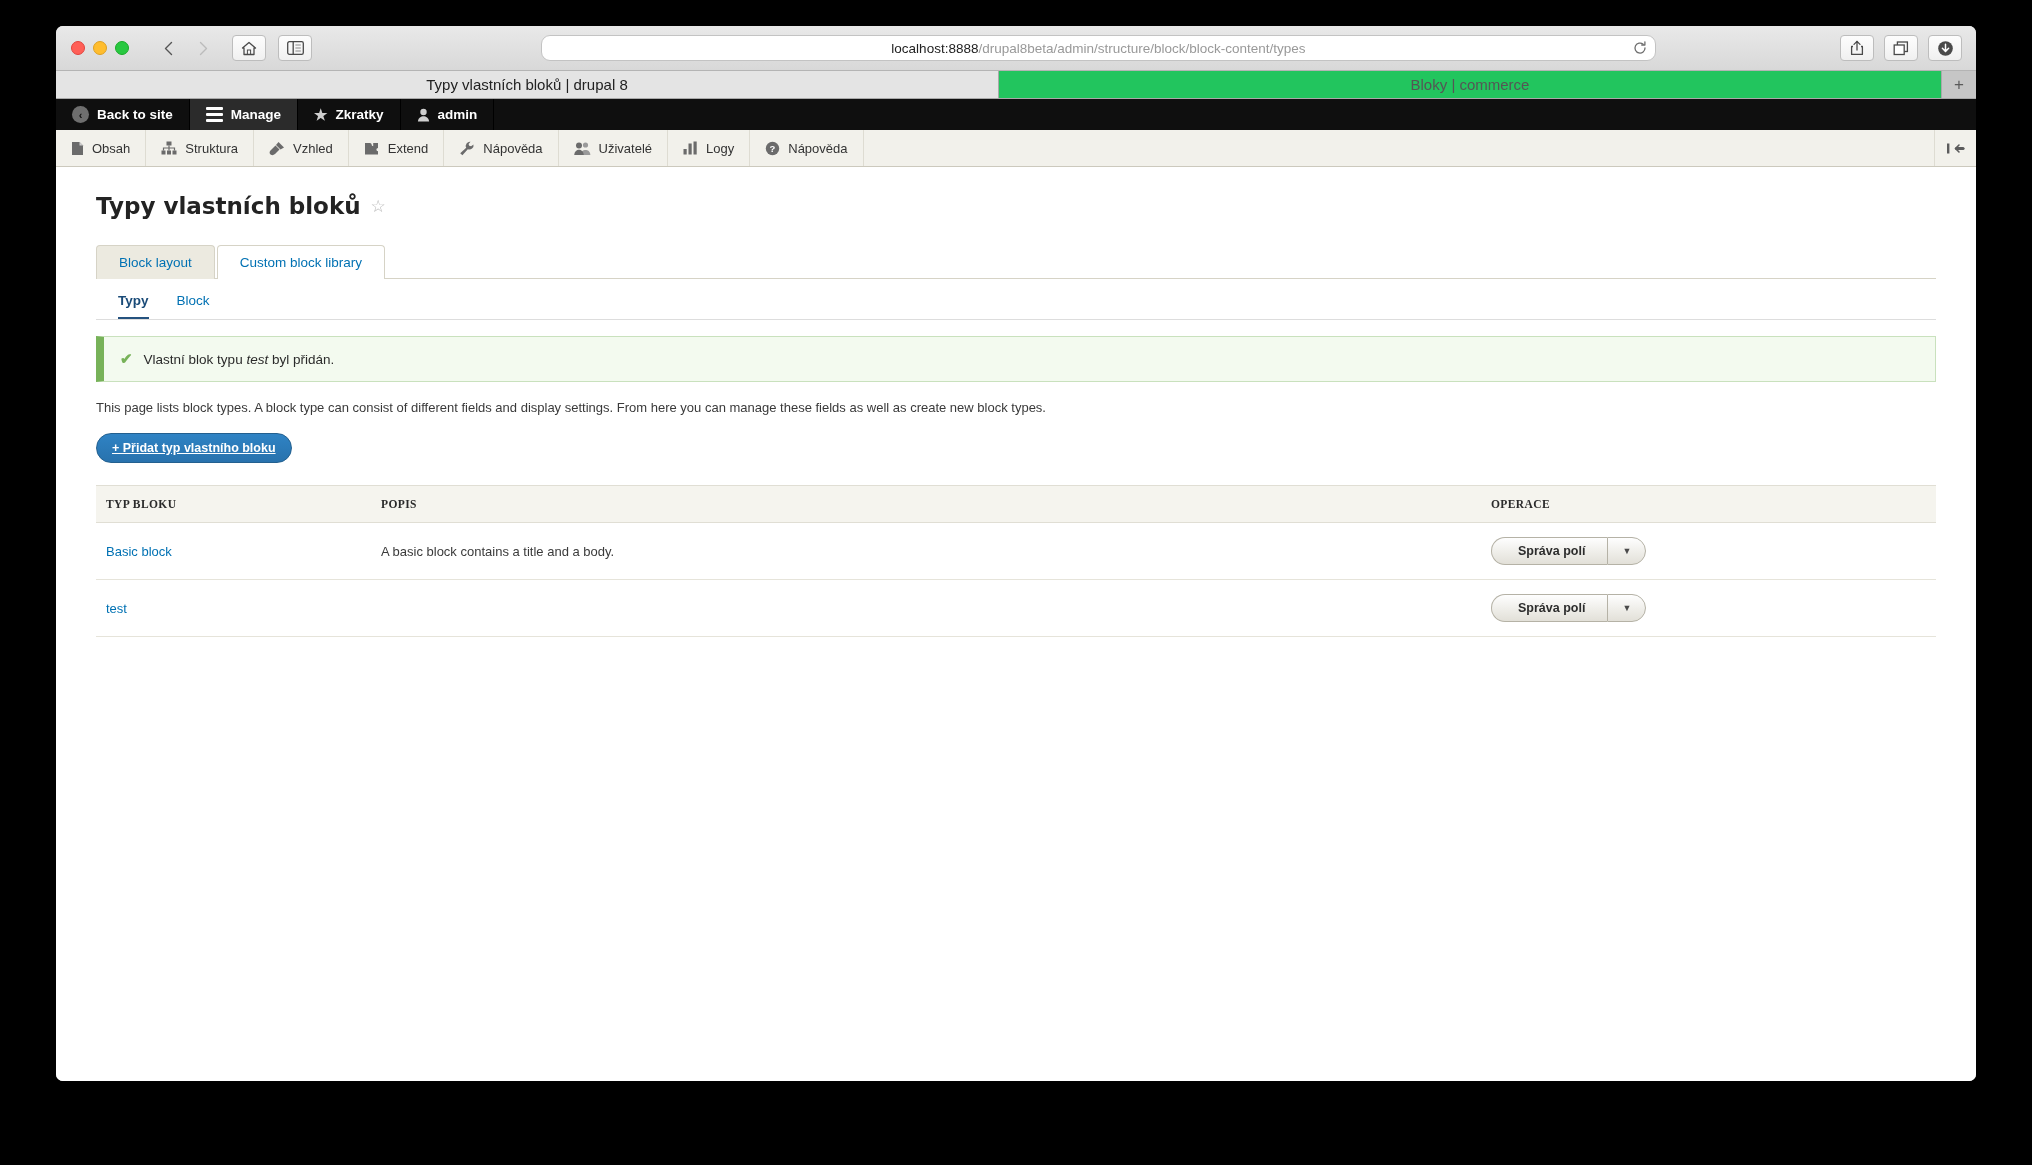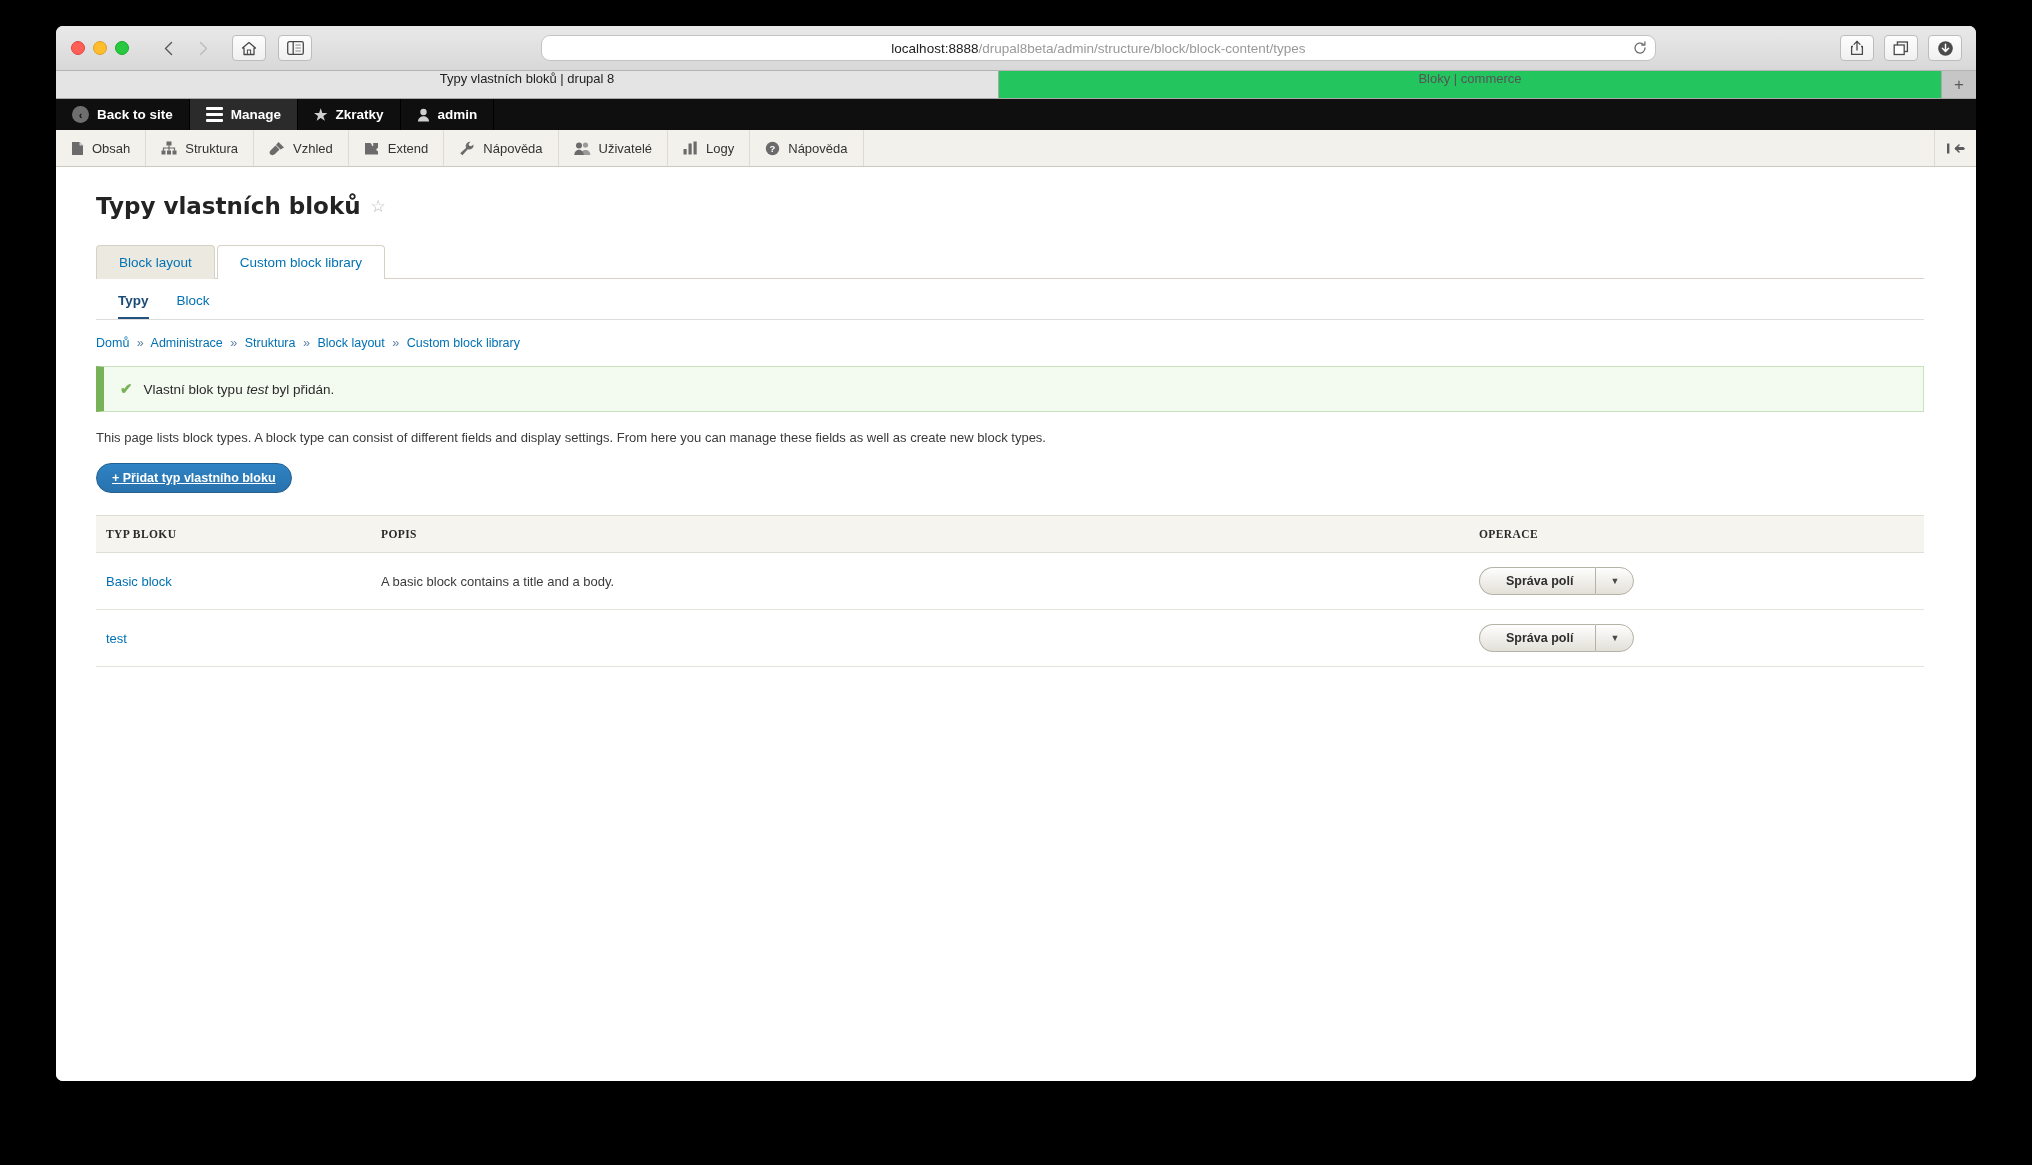--- a/index.html
+++ b/index.html
@@ -63,22 +63,22 @@
   .tb-right { position: absolute; right: 14px; display: flex; gap: 10px; align-items: center; }
 
   
   .tabbar {
     height: 28px; display: flex;
     background: #c8c8c8;
     border-bottom: 1px solid #a9a9a9;
     position: relative;
   }
   .btab {
-    flex: 1; display: flex; justify-content: center;
-    font-size: 13px; color: #3b3b3b;
+    flex: 1; display: flex; align-items: center; justify-content: center;
+    font-size: 15px; color: #3b3b3b;
     border-right: 1px solid #a9a9a9;
     background: #d7d7d7;
   }
   .btab.active { background: #e4e4e4; color: #222; }
   .btab.inactive { background: #22c55e; color: #555; }
   .tab-plus {
     width: 34px; display: flex; align-items: center; justify-content: center;
     font-size: 17px; color: #5a5a5a; background: #c6c6c6;
   }
 
@@ -120,21 +120,21 @@
   }
   .d-menu-right {
     position: absolute; right: 0; top: 0; bottom: 0;
     width: 42px; border-left: 1px solid #dedcd2;
     display: flex; align-items: center; justify-content: center;
     color: #5c5c5c; font-size: 14px; background: #f2f1eb;
   }
   .mi { display: inline-block; color: #6b6b6b; }
 
   
-  .page { background: #fff; height: 916px; padding: 0 12px 0 0; position: relative; }
+  .page { background: #fff; height: 916px; padding: 0 0 0 0; position: relative; }
   .page-inner { padding: 26px 40px 0 40px; }
 
   .page-title {
     font-size: 23px; font-weight: bold; color: #232323;
     display: flex; align-items: center; gap: 10px;
     margin-bottom: 26px;
     font-family: "DejaVu Sans", sans-serif;
   }
   .star-outline { color: #b9b9b9; font-size: 17px; }
 
@@ -457,31 +457,20 @@
         <div class="stabs">
           <div class="stab active">
             <span>Typy</span>
           </div>
           <div class="stab">
             <span>Block</span>
           </div>
         </div>
         <div class="stabs-rule"></div>
 
-        <div class="breadcrumb">
-          <a href="#">Domů</a>
-          <span class="sep">»</span>
-          <a href="#">Administrace</a>
-          <span class="sep">»</span>
-          <a href="#">Struktura</a>
-          <span class="sep">»</span>
-          <a href="#">Block layout</a>
-          <span class="sep">»</span>
-          <a href="#">Custom block library</a>
-        </div>
 
         <div class="status-msg">
           <span class="check">✔</span>
           <span><span>Vlastní blok typu </span><em>test</em><span> byl přidán.</span></span>
         </div>
 
         <p class="intro">This page lists block types. A block type can consist of different fields and display settings. From here you can manage these fields as well as create new block types.</p>
 
         <a class="add-btn" href="#">+ Přidat typ vlastního bloku</a>
 

